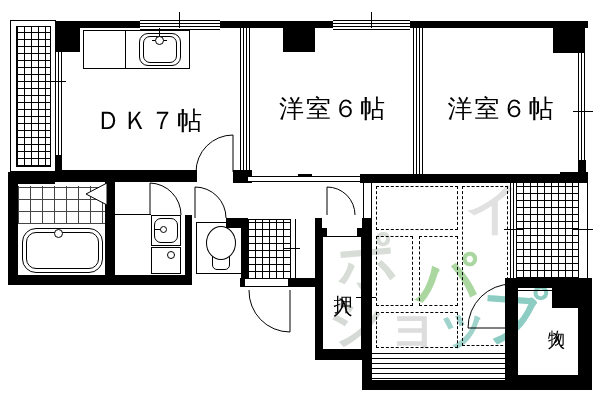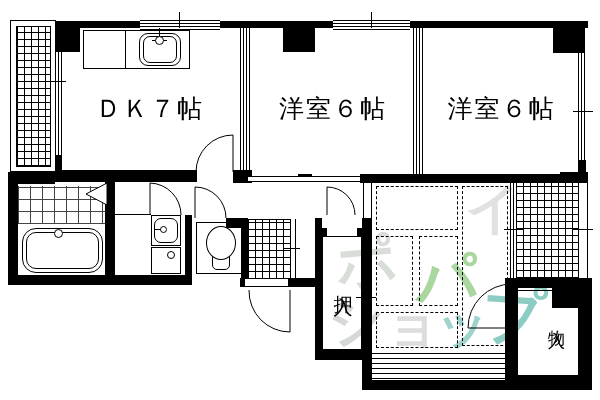--- a/index.html
+++ b/index.html
@@ -139,19 +139,19 @@
       <path d="M233,135 L233,172 M196,172 A37,37 0 0 1 233,135"></path>
       <path d="M150,183 L150,215 M150,183 A32,32 0 0 1 181,215"></path>
       <path d="M195,187 L195,218 M195,187 A31,31 0 0 1 226,218"></path>
       <path d="M327,187 L327,215 M327,187 A28,28 0 0 1 355,215"></path>
       <path d="M290,290 L290,332 M249,290 A41,41 0 0 0 290,332"></path>
       <path d="M468,328 L512,328 M468,328 A44,44 0 0 1 512,284"></path>
       <polygon points="107,183 86,194 107,205" fill="#fff"></polygon>
     </g>
   </svg>
 
-  <div class="abs roomlabel" style="left:75px;top:92px;width:150px;font-family:Liberation Mono, monospace;">ＤＫ７帖</div>
+  <div class="abs roomlabel" style="left:75px;top:104px;width:150px;font-family:Liberation Mono, monospace;">ＤＫ７帖</div>
   <div class="abs roomlabel" style="left:253px;top:92px;width:160px;">洋室６帖</div>
   <div class="abs roomlabel" style="left:424px;top:92px;width:155px;">洋室６帖</div>
   <div class="abs vlabel" style="left:331px;top:280px;font-size:19px;">押入</div>
   <div class="abs vlabel" style="left:546px;top:316px;font-size:17px;">物入</div>
 
 </div>
 
 </body></html>

